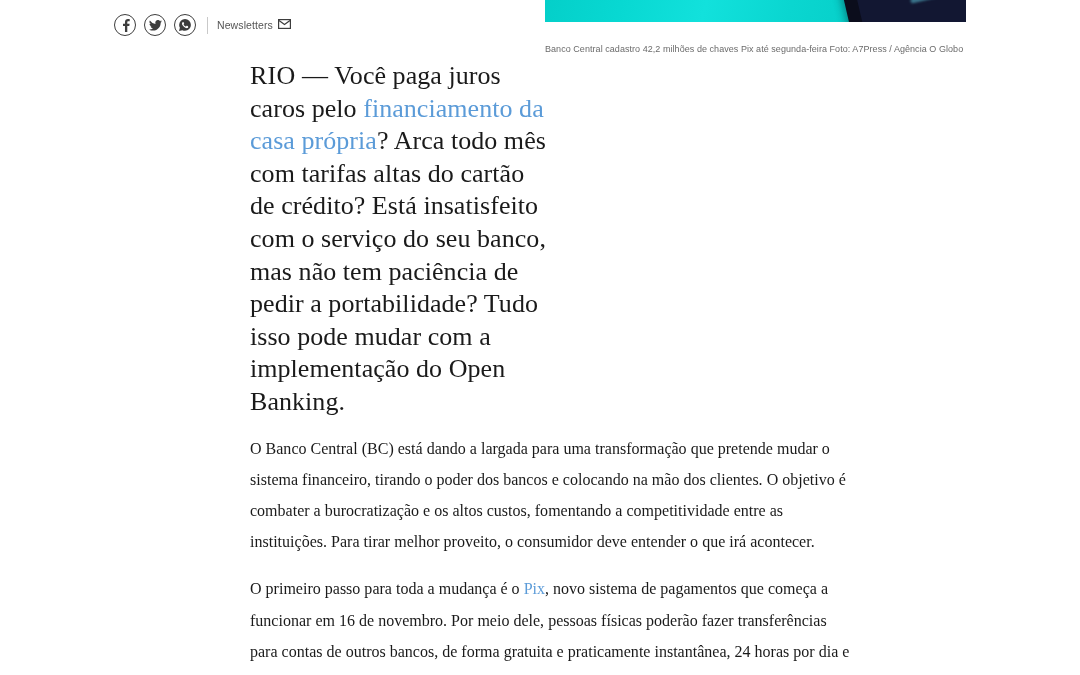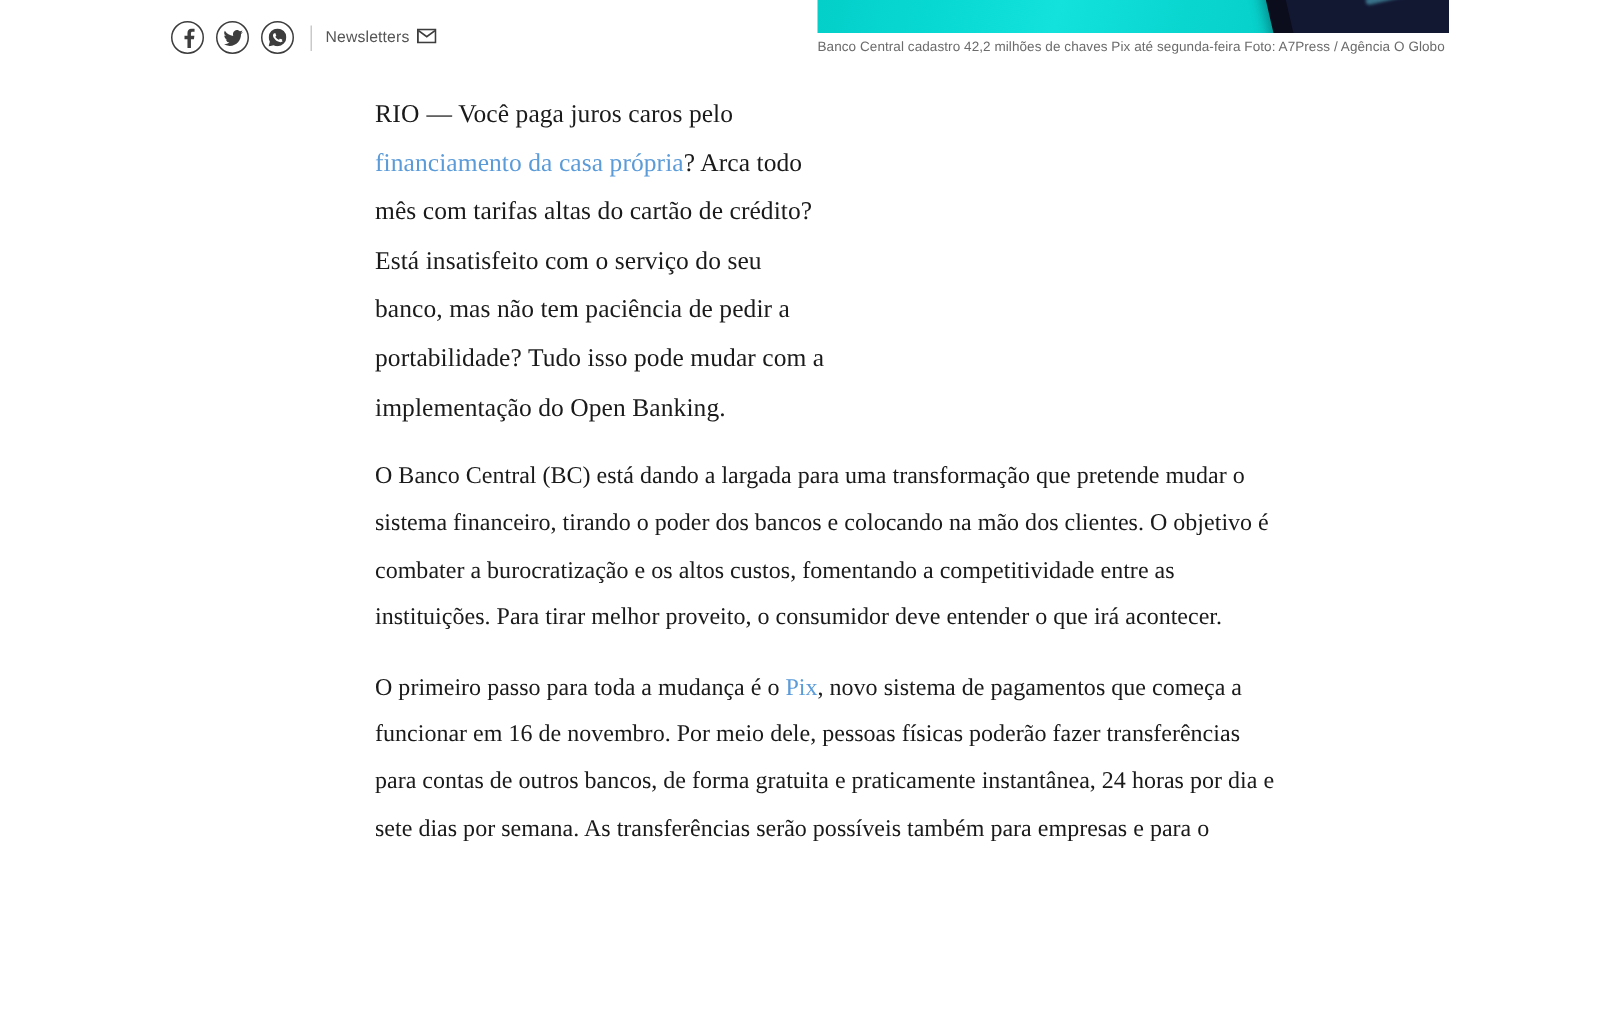--- a/index.html
+++ b/index.html
@@ -105,42 +105,42 @@
     right: 14px;
     top: -6px;
     width: 42px;
     height: 5px;
     background: rgba(90,190,210,.55);
     border-radius: 4px;
     transform: rotate(-13deg);
     filter: blur(1px);
   }
   .figure-caption {
-    margin-top: 3px;
+    margin-top: 21px;
     font-size: 9px;
     line-height: 12px;
     color: #6b6b6b;
     letter-spacing: .05px;
     white-space: nowrap;
   }
 
   
   .article-body {
     position: absolute;
     left: 250px;
     top: 60px;
     width: 600px;
     font-family: "Liberation Serif", serif;
     color: #1a1a1a;
   }
   p { margin: 0; }
 
   .lead-paragraph {
     width: 300px;
-    font-size: 17px;
+    font-size: 26px;
     line-height: 32.6px;
     margin-bottom: 14px;
     letter-spacing: .05px;
     font-family: Liberation Serif, serif;
   }
   .dateline { letter-spacing: .2px; }
 
   .body-paragraph {
     font-size: 16px;
     line-height: 31.2px;

